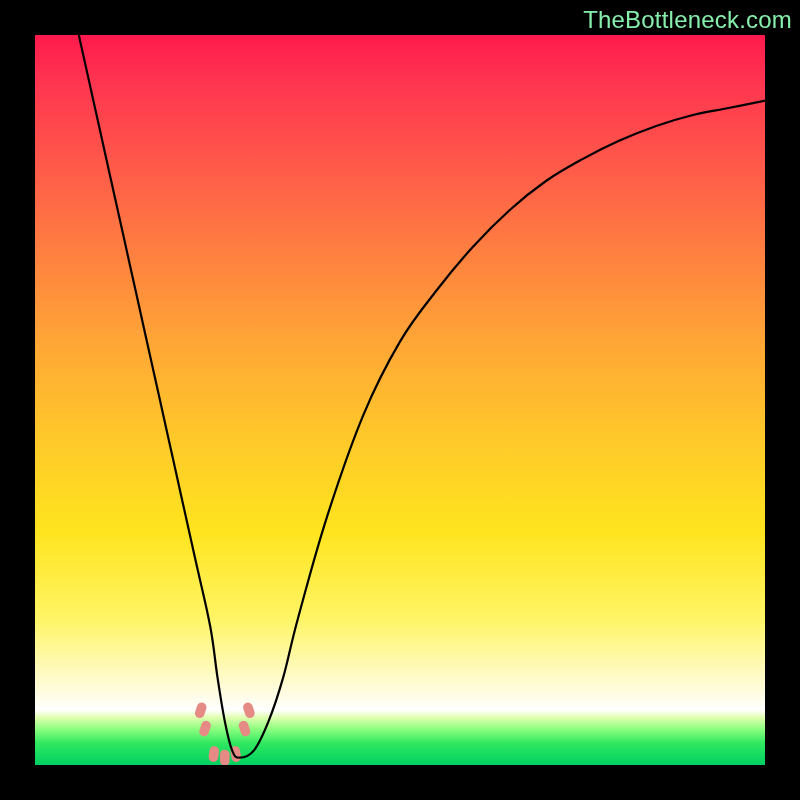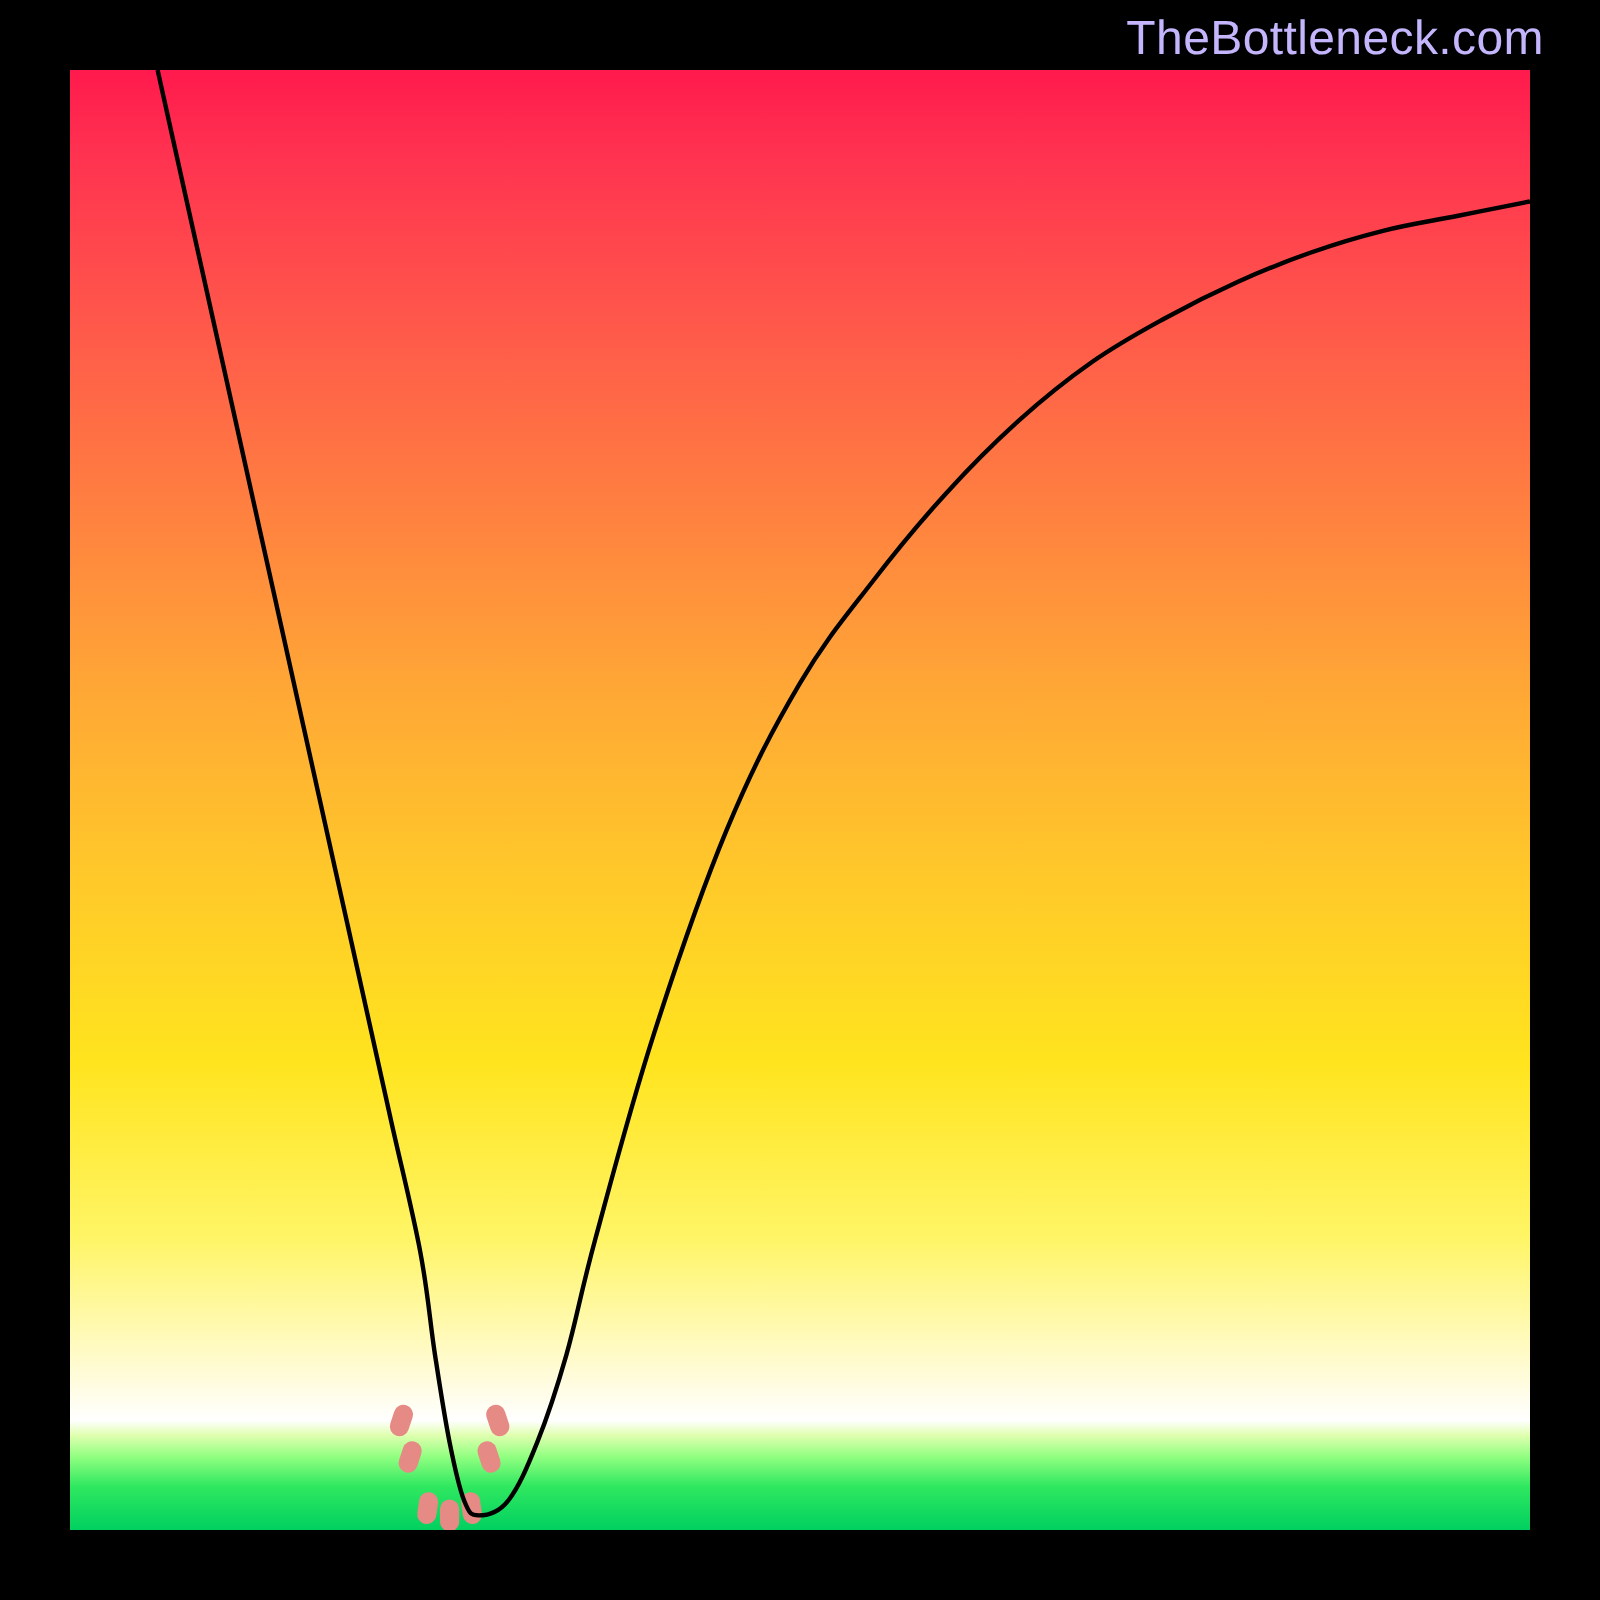--- a/index.html
+++ b/index.html
@@ -39,22 +39,22 @@
       #ffffff 92.5%,
       #e0ffb0 93.5%,
       #90ff80 95%,
       #30e860 97%,
       #00d060 100%
     );
   }
   .watermark {
     position: absolute;
     top: 6px;
-    right: 28px;
-    color: #c4b5fd;
+    right: 8px;
+    color: #86efac;
     font-size: 24px;
     font-weight: 500;
     letter-spacing: 0.2px;
     z-index: 5;
   }
   svg.curve {
     position: absolute;
     left: 0;
     top: 0;
     width: 100%;

